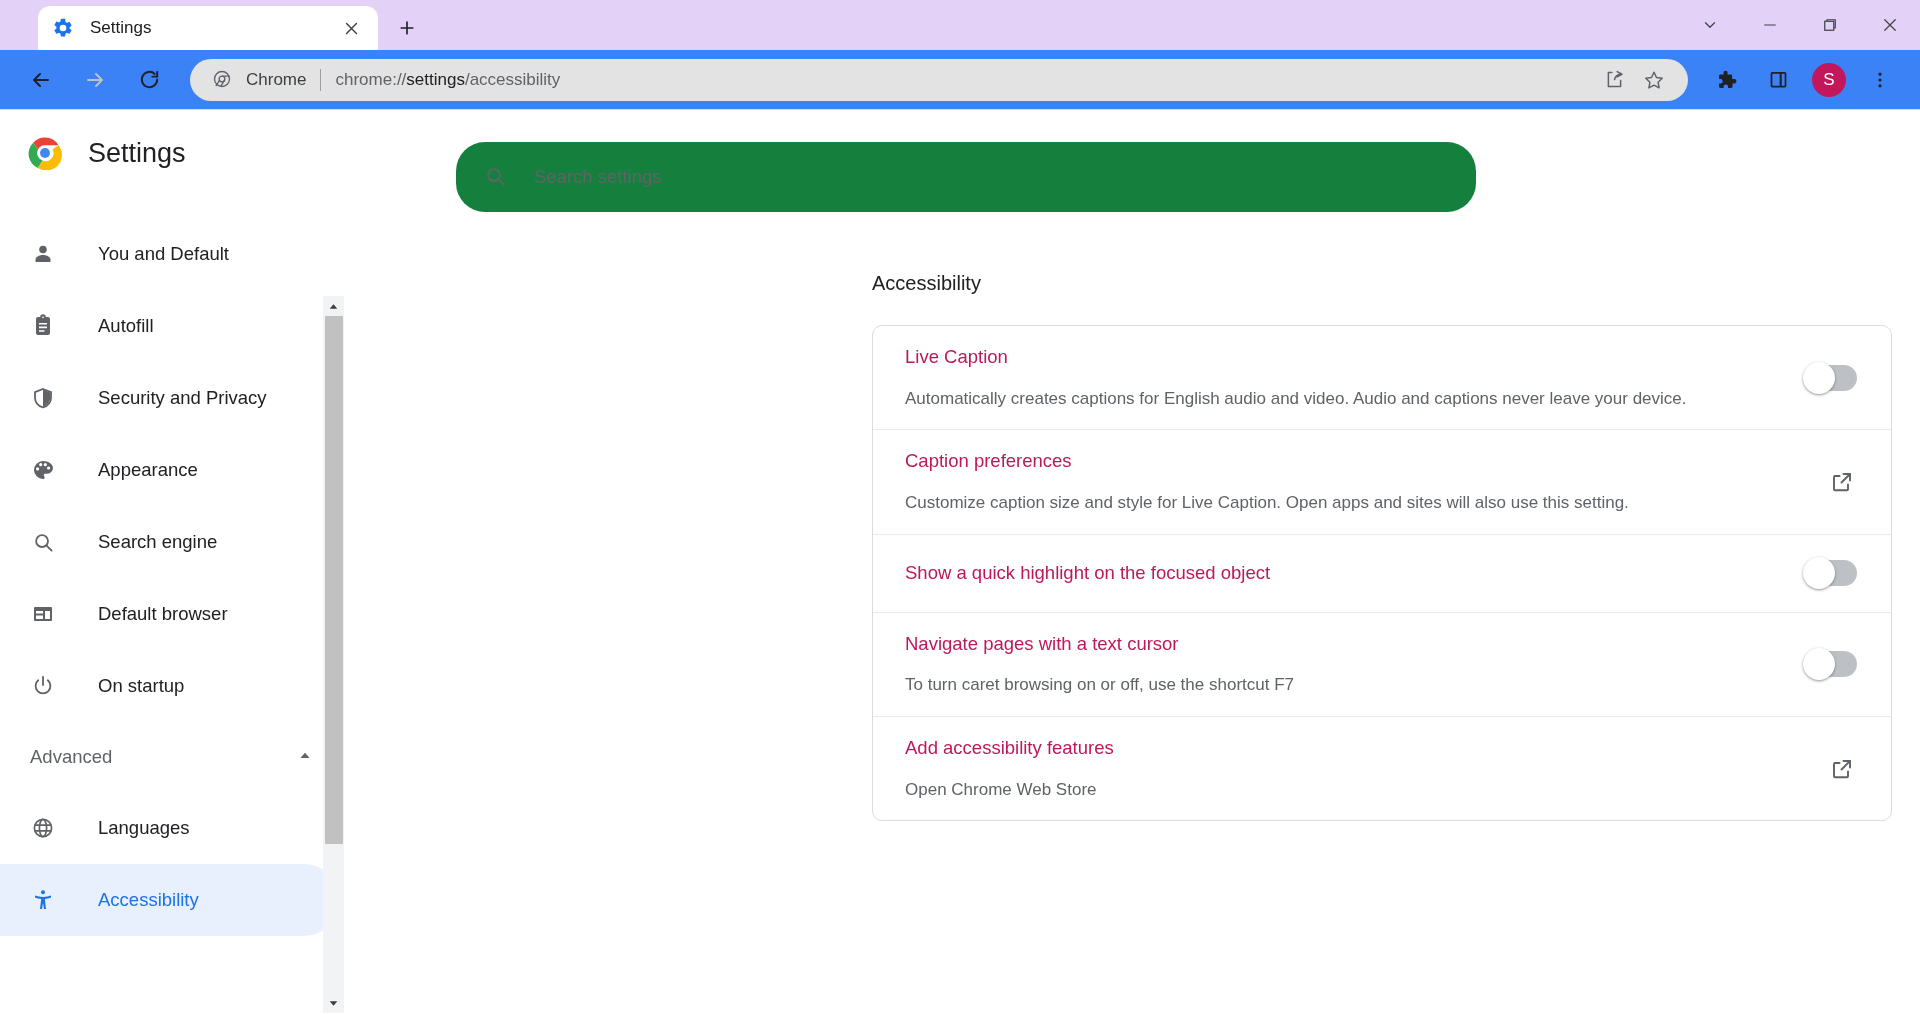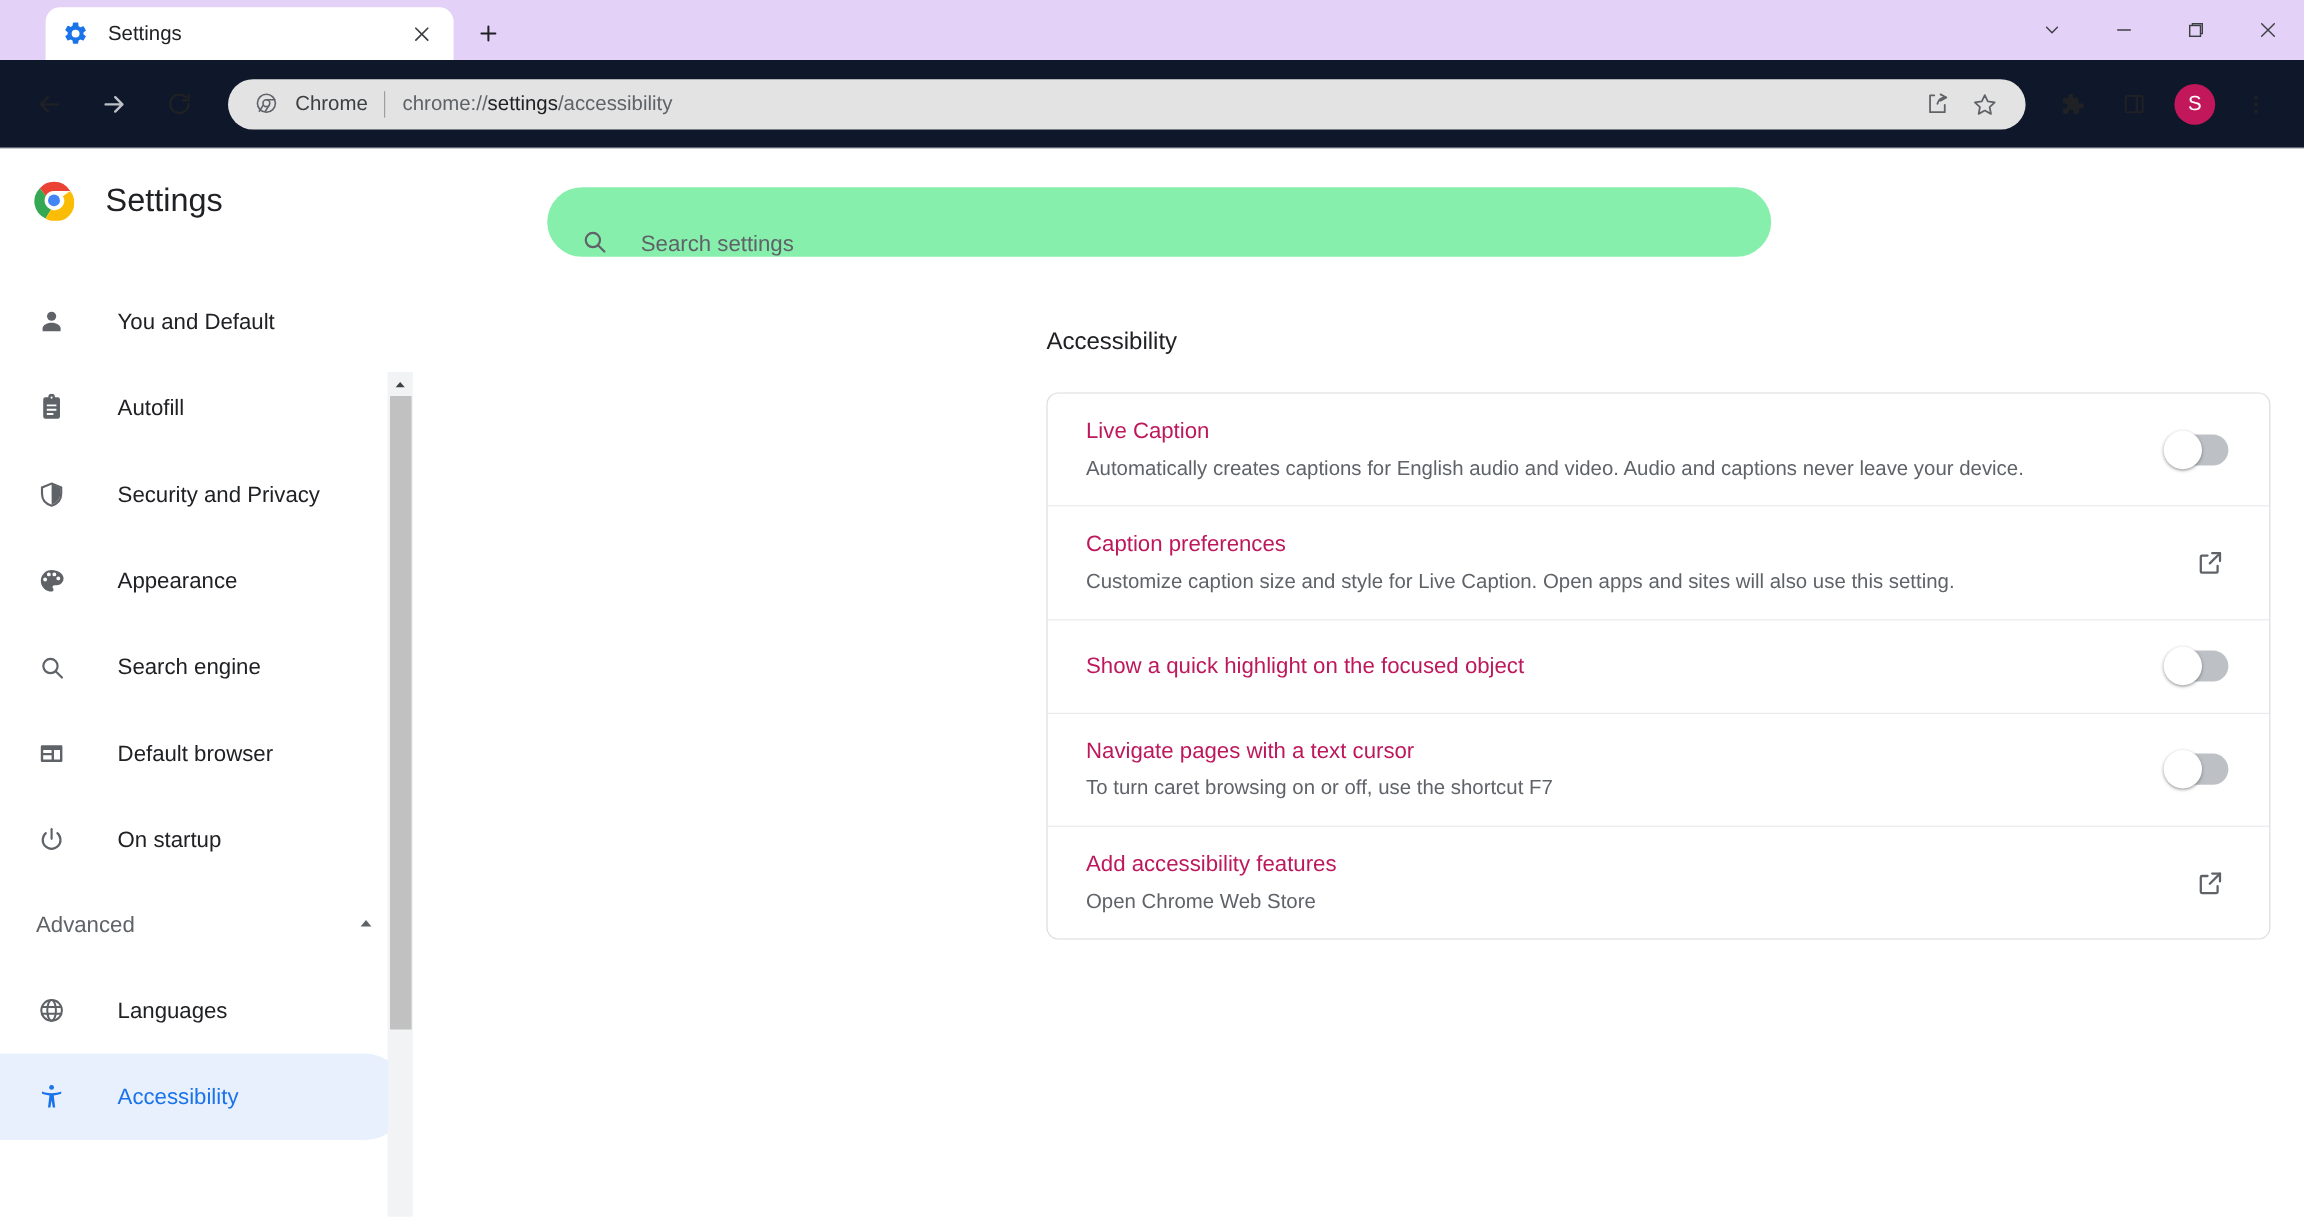--- a/index.html
+++ b/index.html
@@ -36,21 +36,21 @@
     position: absolute; right: 0; top: 0; height: 50px;
     display: flex; align-items: center;
   }
   .wc-btn {
     width: 60px; height: 50px; display: flex;
     align-items: center; justify-content: center;
   }
 
   
   .toolbar {
-    height: 74px; background: #0f172a; display: flex;
+    height: 60px; background: #3b82f6; display: flex;
     align-items: center; padding: 0 14px; border-bottom: 1px solid #dadce0;
   }
   .nav-btn {
     width: 44px; height: 44px; margin: 0 5px; border-radius: 50%;
     display: flex; align-items: center; justify-content: center;
   }
   .omnibox {
     flex: 1; height: 42px; background: #e3e3e3; border-radius: 21px;
     display: flex; align-items: center; margin: 0 12px 0 14px; padding: 0 16px;
   }
@@ -117,22 +117,22 @@
   .sb-track { position: absolute; top: 20px; bottom: 20px; left: 0; right: 0; }
   .sb-thumb {
     position: absolute; left: 2px; right: 1px; top: 0; height: 78%;
     background: #c1c1c1; border-radius: 1px;
   }
 
   
   .main { flex: 1; position: relative; overflow: hidden; }
   .searchbar-wrap { padding: 32px 0 0 0; display: flex; }
   .searchbar {
-    margin-left: 100px; width: 1020px; height: 58px; background: #86efac;
-    border-radius: 29px; display: flex; align-items: flex-end; padding: 0 28px;
+    margin-left: 100px; width: 1020px; height: 70px; background: #15803d;
+    border-radius: 29px; display: flex; align-items: center; padding: 0 28px;
   }
   .searchbar .s-ico { width: 24px; height: 24px; flex: 0 0 24px; margin-right: 26px; }
   .searchbar input {
     flex: 1; border: none; outline: none; background: transparent;
     font-size: 18.5px; color: #202124; font-family: "Liberation Sans", sans-serif;
   }
   .searchbar input::placeholder { color: #5f6368; }
 
   .section-title {
     margin: 60px 0 0 516px; font-size: 20px; color: #202124;
@@ -143,21 +143,21 @@
     border: 1px solid #dadce0; border-radius: 10px; overflow: hidden;
   }
   .row {
     display: flex; align-items: center; min-height: 78px;
     padding: 18px 34px 18px 32px; border-bottom: 1px solid #e8eaed;
   }
   .row:last-child { border-bottom: none; align-items: center; }
   .row-text { flex: 1; padding-right: 40px; }
   .row-title { font-size: 18.5px; color: #be185d; line-height: 1.45; }
   .row-sub {
-    font-size: 17px; color: #5f6368; line-height: 1.5; margin-top: 5px;
+    font-size: 17px; color: #5f6368; line-height: 1.5; margin-top: 15px;
     max-width: 840px;
   }
   .control { flex: 0 0 auto; display: flex; align-items: center; justify-content: flex-end; width: 70px; }
 
   
   .toggle {
     width: 52px; height: 26px; border-radius: 13px; background: #bdc1c6;
     position: relative; display: inline-block;
   }
   .toggle .knob {

